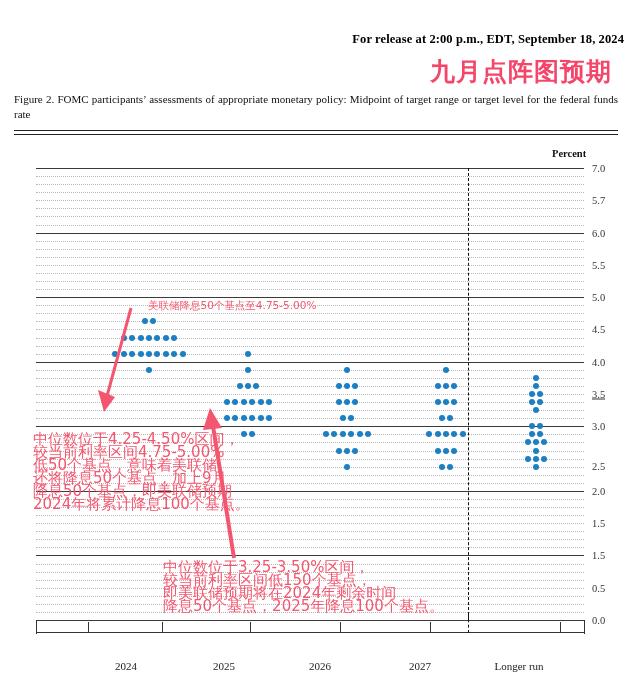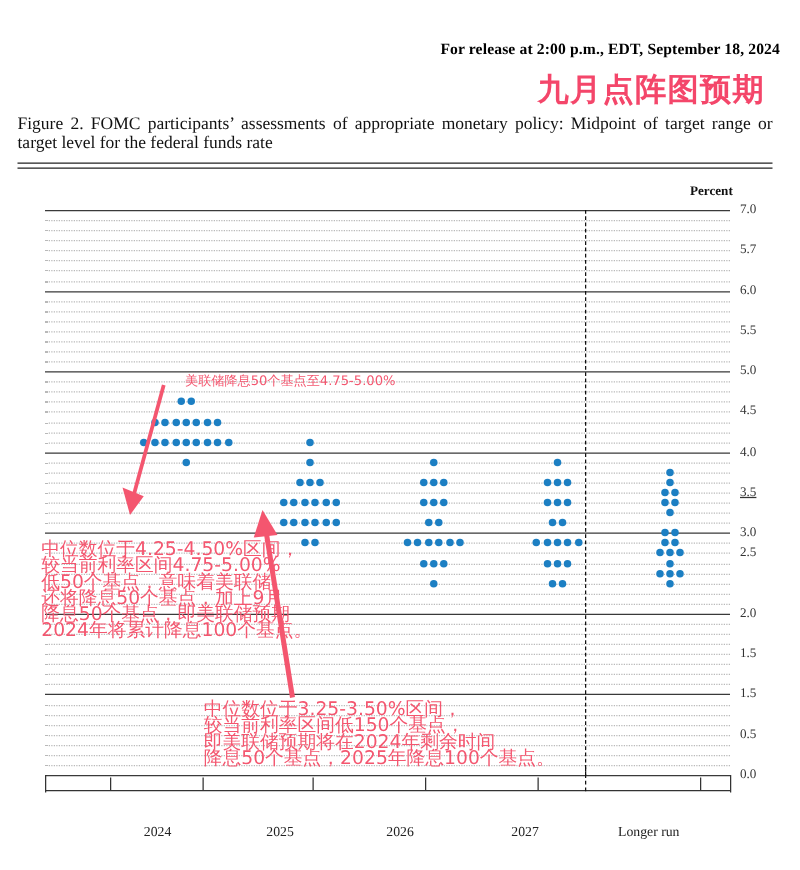--- a/index.html
+++ b/index.html
@@ -21,21 +21,21 @@
   .cn-title{
     position:absolute;left:0;top:55px;width:612px;
     text-align:right;
     font-family:"DejaVu Sans",sans-serif;
     font-weight:bold;font-size:25px;letter-spacing:1px;
     color:#f4466a;
   }
   .caption{
     position:absolute;left:14px;top:92px;width:604px;
     font-family:"Liberation Serif",serif;
-    font-size:14px;line-height:15px;text-align:justify;
+    font-size:11px;line-height:15px;text-align:justify;
     color:#111;
   }
   .caption-rule{
     position:absolute;left:14px;top:130px;width:604px;height:0;
     border-top:1.6px solid #222;
   }
   .caption-rule2{
     position:absolute;left:14px;top:134px;width:604px;height:0;
     border-top:.8px solid #222;
   }
@@ -182,21 +182,21 @@
     <div class="gridline gl-major" style="top: 0px;"></div>
     <div class="ylabel" style="top: 0px;">7.0</div>
     <div class="ylabel" style="top: 32.2857px;">5.7</div>
     <div class="ylabel" style="top: 64.5714px;">6.0</div>
     <div class="ylabel" style="top: 96.8571px;">5.5</div>
     <div class="ylabel" style="top: 129.143px;">5.0</div>
     <div class="ylabel" style="top: 161.429px;">4.5</div>
     <div class="ylabel" style="top: 193.714px;">4.0</div>
     <div class="ylabel" style="top: 226px; text-decoration: underline;">3.5</div>
     <div class="ylabel" style="top: 258.286px;">3.0</div>
-    <div class="ylabel" style="top: 274px;">2.5</div>
+    <div class="ylabel" style="top: 298px;">2.5</div>
     <div class="ylabel" style="top: 322.857px;">2.0</div>
     <div class="ylabel" style="top: 355.143px;">1.5</div>
     <div class="ylabel" style="top: 387.429px;">1.5</div>
     <div class="ylabel" style="top: 419.714px;">0.5</div>
     <div class="ylabel" style="top: 452px; text-align: center;">0.0</div>
     <div class="vdash" style="left: 432px;"></div>
     <div class="dot" title="2024 4.625%" style="left: 108.8px; top: 153.357px; width: 6px; height: 6px;"></div>
     <div class="dot" title="2024 4.625%" style="left: 117.2px; top: 153.357px; width: 6px; height: 6px;"></div>
     <div class="dot" title="2024 4.375%" style="left: 87.8px; top: 169.5px; width: 6px; height: 6px;"></div>
     <div class="dot" title="2024 4.375%" style="left: 96.2px; top: 169.5px; width: 6px; height: 6px;"></div>

